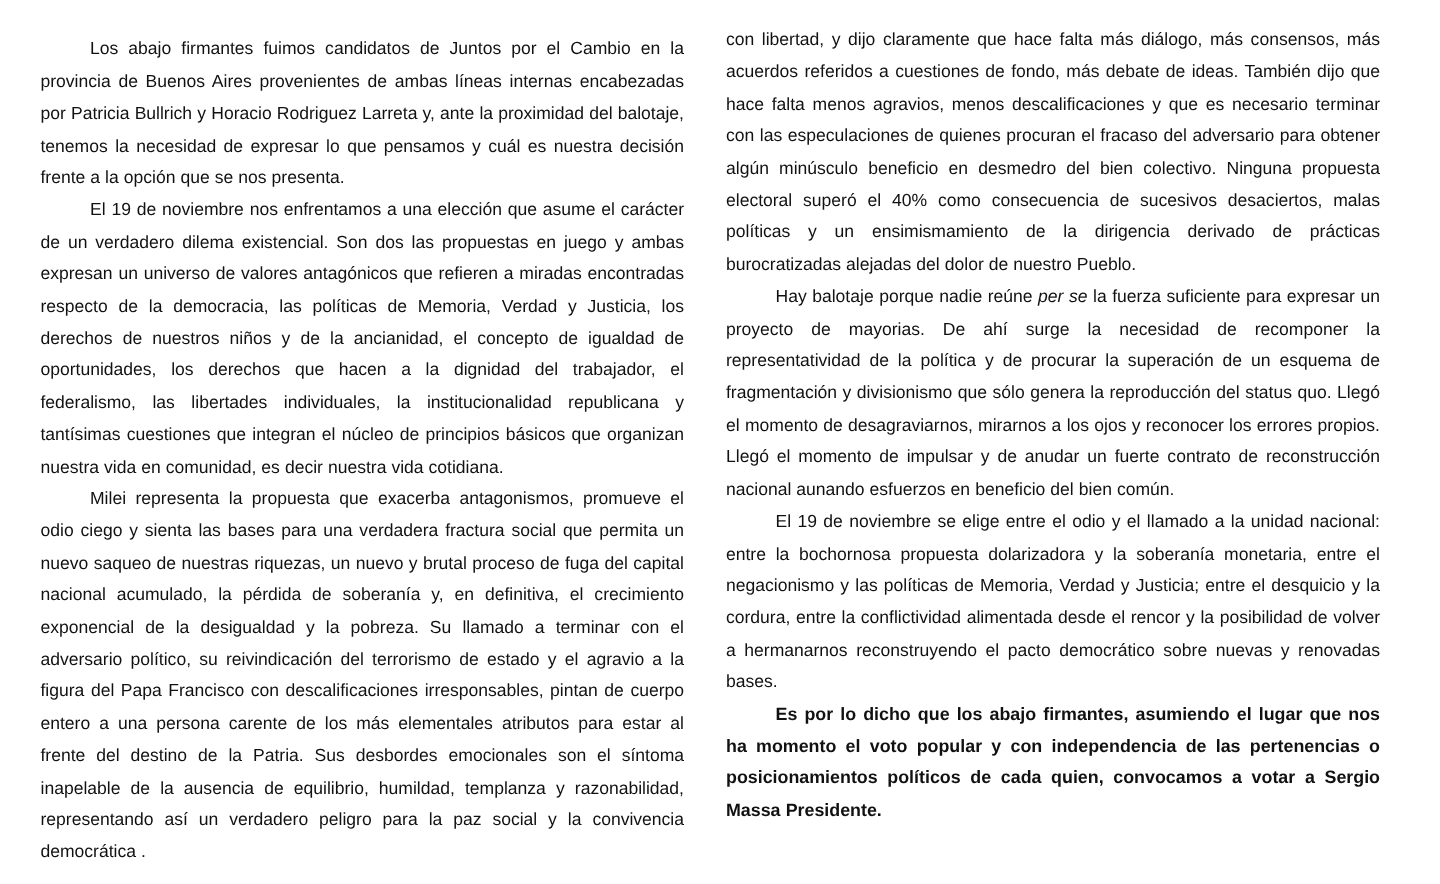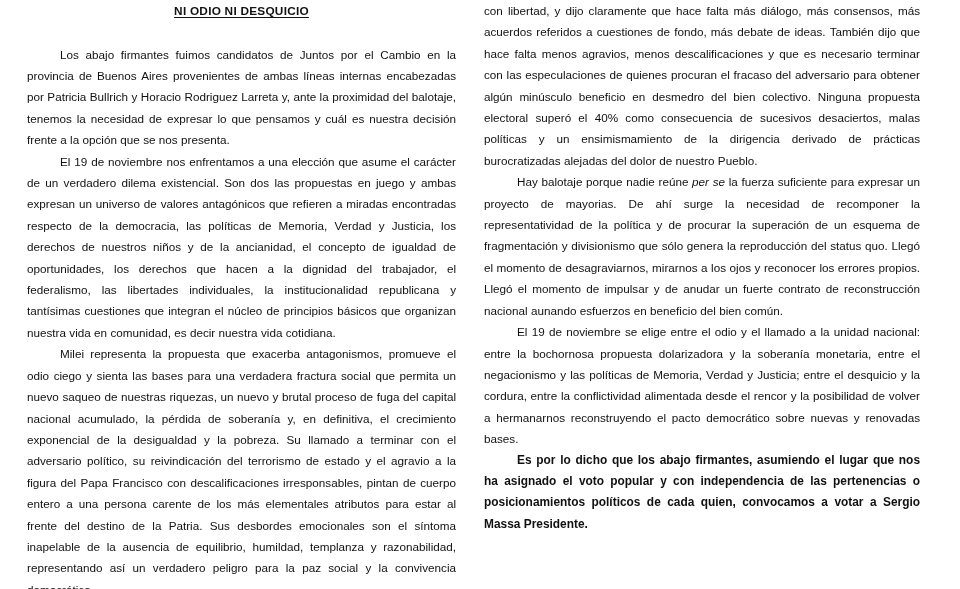--- a/index.html
+++ b/index.html
@@ -35,21 +35,21 @@
     box-sizing: border-box;
   }
 
   .col-left {
     width: 476px;
     padding: 0px 20px 0px 27px;
   }
 
   .col-right {
     width: 484px;
-    padding: 0px 40px 0px 8px;
+    padding: 16px 40px 0px 8px;
   }
 
   .heading-block {
     text-align: center;
     margin: 0;
     padding-top: 1px;
   }
 
   .heading-line {
     font-size: 11.8px;
@@ -90,41 +90,38 @@
 </style>
 </head>
 <body>
 
 <div class="page">
   <div class="columns">
 
     <div class="col col-left">
 
       <div class="heading-block">
-        <div>
-          <span class="heading-line">NI ODIO NI DESQUICIO</span>
-        </div>
       </div>
 
       <div class="spacer-line"></div>
 
       <p class="para">Los abajo firmantes fuimos candidatos de Juntos por el Cambio en la provincia de Buenos Aires provenientes de ambas líneas internas encabezadas por Patricia Bullrich y Horacio Rodriguez Larreta y, ante la proximidad del balotaje, tenemos la necesidad de expresar lo que pensamos y cuál es nuestra decisión frente a la opción que se nos presenta.</p>
 
       <p class="para">El 19 de noviembre nos enfrentamos a una elección que asume el carácter de un verdadero dilema existencial. Son dos las propuestas en juego y ambas expresan un universo de valores antagónicos que refieren a miradas encontradas respecto de la democracia, las políticas de Memoria, Verdad y Justicia, los derechos de nuestros niños y de la ancianidad, el concepto de igualdad de oportunidades, los derechos que hacen a la dignidad del trabajador, el federalismo, las libertades individuales, la institucionalidad republicana y tantísimas cuestiones que integran el núcleo de principios básicos que organizan nuestra vida en comunidad, es decir nuestra vida cotidiana.</p>
 
       <p class="para">Milei representa la propuesta que exacerba antagonismos, promueve el odio ciego y sienta las bases para una verdadera fractura social que permita un nuevo saqueo de nuestras riquezas, un nuevo y brutal proceso de fuga del capital nacional acumulado, la pérdida de soberanía y, en definitiva, el crecimiento exponencial de la desigualdad y la pobreza. Su llamado a terminar con el adversario político, su reivindicación del terrorismo de estado y el agravio a la figura del Papa Francisco con descalificaciones irresponsables, pintan de cuerpo entero a una persona carente de los más elementales atributos para estar al frente del destino de la Patria. Sus desbordes emocionales son el síntoma inapelable de la ausencia de equilibrio, humildad, templanza y razonabilidad, representando así un verdadero peligro para la paz social y la convivencia democrática .</p>
 
     </div>
 
     <div class="col col-right">
 
       <p class="para noindent">con libertad, y dijo claramente que hace falta más diálogo, más consensos, más acuerdos referidos a cuestiones de fondo, más debate de ideas. También dijo que hace falta menos agravios, menos descalificaciones y que es necesario terminar con las especulaciones de quienes procuran el fracaso del adversario para obtener algún minúsculo beneficio en desmedro del bien colectivo. Ninguna propuesta electoral superó el 40% como consecuencia de sucesivos desaciertos, malas políticas y un ensimismamiento de la dirigencia derivado de prácticas burocratizadas alejadas del dolor de nuestro Pueblo.</p>
 
       <p class="para"><span>Hay balotaje porque nadie reúne </span><span class="ital">per se</span><span> la fuerza suficiente para expresar un proyecto de mayorias. De ahí surge la necesidad de recomponer la representatividad de la política y de procurar la superación de un esquema de fragmentación y divisionismo que sólo genera la reproducción del status quo. Llegó el momento de desagraviarnos, mirarnos a los ojos y reconocer los errores propios. Llegó el momento de impulsar y de anudar un fuerte contrato de reconstrucción nacional aunando esfuerzos en beneficio del bien común.</span></p>
 
       <p class="para">El 19 de noviembre se elige entre el odio y el llamado a la unidad nacional: entre la bochornosa propuesta dolarizadora y la soberanía monetaria, entre el negacionismo y las políticas de Memoria, Verdad y Justicia; entre el desquicio y la cordura, entre la conflictividad alimentada desde el rencor y la posibilidad de volver a hermanarnos reconstruyendo el pacto democrático sobre nuevas y renovadas bases.</p>
 
-      <p class="para bold">Es por lo dicho que los abajo firmantes, asumiendo el lugar que nos ha asignado el voto popular y con independencia de las pertenencias o posicionamientos políticos de cada quien, convocamos a votar a Sergio Massa Presidente.</p>
+      <p class="para bold">Es por lo dicho que los abajo firmantes, asumiendo el lugar que nos ha momento el voto popular y con independencia de las pertenencias o posicionamientos políticos de cada quien, convocamos a votar a Sergio Massa Presidente.</p>
 
     </div>
 
   </div>
 </div>
 
 </body></html>

